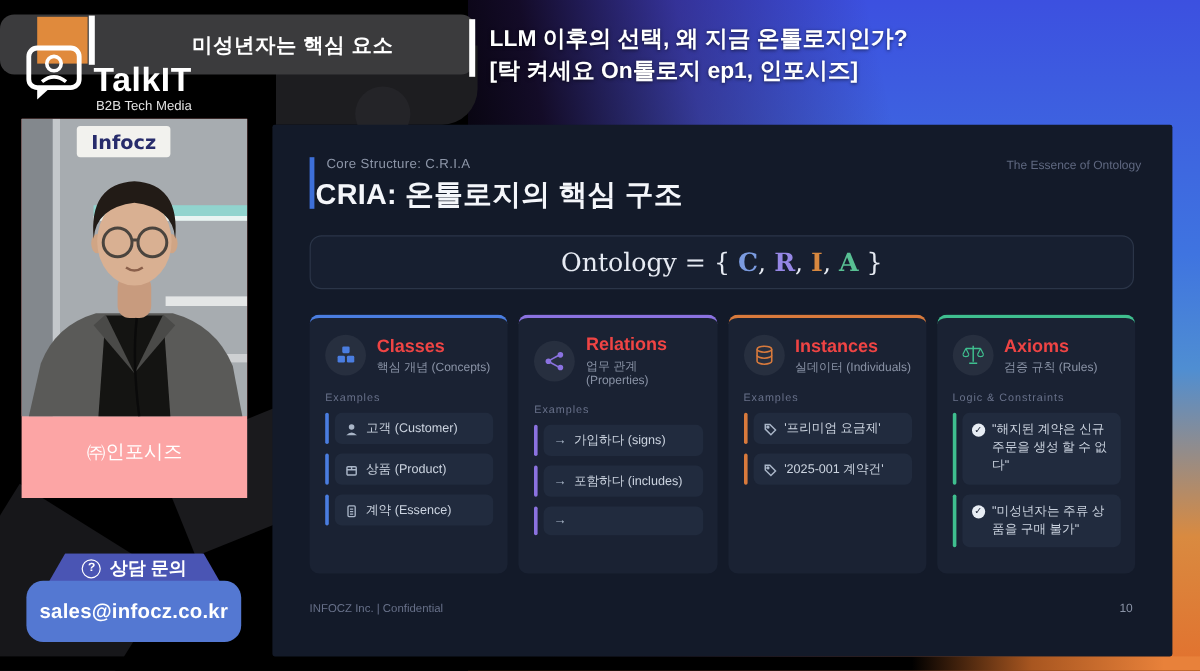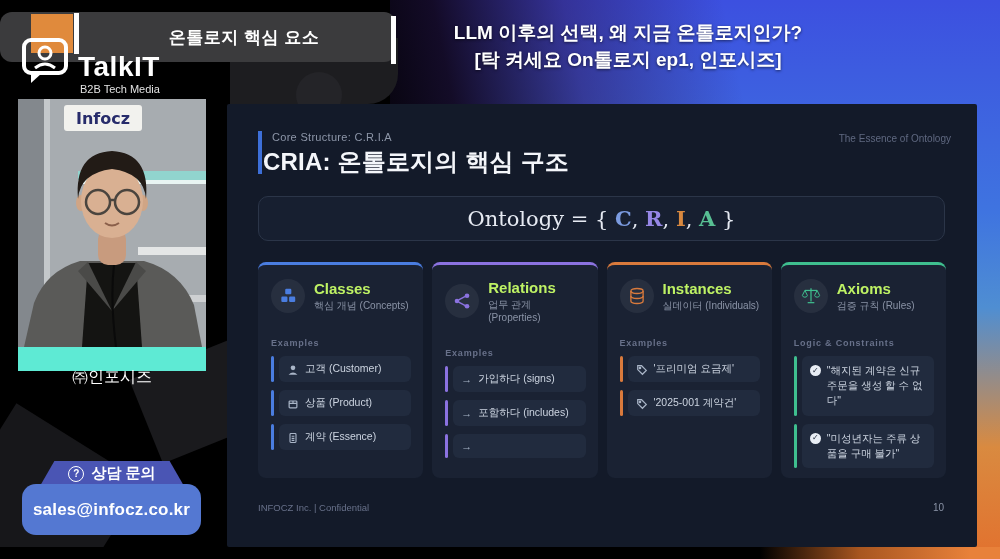--- a/index.html
+++ b/index.html
@@ -27,30 +27,30 @@
     background:linear-gradient(90deg,#000 0%,#000 76%,#a85620 86%,#e8813a 97%);
   }
 
   
   #top-bar {
     left:0; top:12px; width:396px; height:50px; background:#3b3b3d; border-radius:12px; z-index:4;
     display:flex; align-items:center; justify-content:center; padding-left:92px;
   }
   #top-bar .bar-title { color:#fff; font-size:17px; font-weight:bold; letter-spacing:.5px; }
   #title-sep { left:391px; top:16px; width:5px; height:48px; background:#fff; z-index:5; }
-  #episode-title { left:408px; top:20px; width:440px; z-index:5; text-align:center;
+  #episode-title { left:408px; top:20px; width:440px; z-index:5; 
     color:#fff; font-weight:bold; font-size:19px; line-height:1.4; text-shadow:0 1px 3px rgba(0,0,0,.6); }
   #logo-square { left:31px; top:14px; width:42px; height:39px; z-index:6; }
   #logo-vline  { left:74px; top:13px; width:5px; height:41px; background:#fff; z-index:6; }
   #logo-bubble { left:21px; top:37px; z-index:7; }
   #logo-text   { left:78px; top:51px; font-size:28px; font-weight:bold; color:#fff; letter-spacing:.5px; z-index:7; }
   #logo-tagline{ left:80px; top:83px; font-size:11px; color:#e2e2e2; z-index:7; }
 
   
-  #photo-frame { left:18px; top:99px; width:188px; height:272px; z-index:4; background:#5eead4; }
+  #photo-frame { left:18px; top:99px; width:188px; height:316px; z-index:4; background:#fca5a5; }
   #presenter-block { left:10px; top:360px; width:204px; text-align:center; color:#fff; z-index:4; }
   #presenter-name { font-size:20px; font-weight:bold; letter-spacing:1px; }
   #presenter-org  { font-size:16px; margin-top:7px; }
 
   
   #badge-tab {
     left:40px; top:461px; width:144px; height:25px; z-index:5;
     clip-path:polygon(10% 0,90% 0,100% 100%,0 100%);
     display:flex; align-items:center; justify-content:center; gap:7px; color:#fff;
   }
@@ -85,23 +85,23 @@
   .card {
     height:216px; background:#1a2233; border-radius:8px;
     border-top:3px solid var(--accent); padding:14px 12px 12px 13px;
   }
   .card-head { display:flex; align-items:center; gap:9px; }
   .icon-circle {
     width:34px; height:34px; border-radius:50%; flex:none;
     background:rgba(255,255,255,.06); color:var(--accent);
     display:flex; align-items:center; justify-content:center;
   }
-  .card-title { font-size:15px; font-weight:bold; color:#bef264; }
+  .card-title { font-size:15px; font-weight:bold; color:#ef4444; }
   .card-sub { font-size:10px; color:#8a93a6; margin-top:2px; }
-  .card-label { margin-top:25px; font-size:9px; color:#68718a; letter-spacing:.8px; font-weight:bold; }
+  .card-label { margin-top:13px; font-size:9px; color:#68718a; letter-spacing:.8px; font-weight:normal; }
   .rows { margin-top:8px; display:flex; flex-direction:column; gap:8px; }
   .row { display:flex; gap:5px; }
   .row-bar { width:3px; border-radius:2px; background:var(--accent); flex:none; }
   .row-pill {
     flex:1; background:#212b3e; border-radius:6px; padding:6px 8px;
     display:flex; align-items:center; gap:6px; font-size:10.5px; color:#ccd4e0;
   }
   .row-pill.multiline { align-items:flex-start; line-height:1.45; padding:7px 8px; }
   .row-icon { color:#aab6c8; flex:none; display:flex; margin-top:1px; }
   .arrow-glyph { color:#aab6c8; font-size:11px; flex:none; }
@@ -116,21 +116,21 @@
 </head>
 <body>
 
 <div class="abs" id="bg-gradient"></div>
 <div class="abs decor" id="decor-1"></div>
 <div class="abs decor" id="decor-2"></div>
 <div class="abs decor" id="decor-3"></div>
 <div class="abs decor" id="decor-4"></div>
 
 <div class="abs" id="top-bar">
-  <span class="bar-title">온톨로지 핵심 요소</span>
+  <span class="bar-title">미성년자는 핵심 요소</span>
 </div>
 <div class="abs" id="title-sep"></div>
 <div class="abs" id="episode-title">
   <div>LLM 이후의 선택, 왜 지금 온톨로지인가?</div>
   <div>[탁 켜세요 On톨로지 ep1, 인포시즈]</div>
 </div>
 
 <div class="abs" id="logo-square" style="background-color: rgb(224, 138, 60);"></div>
 <div class="abs" id="logo-vline"></div>
 <svg class="abs" id="logo-bubble" width="50" height="48" viewBox="0 0 50 48">

